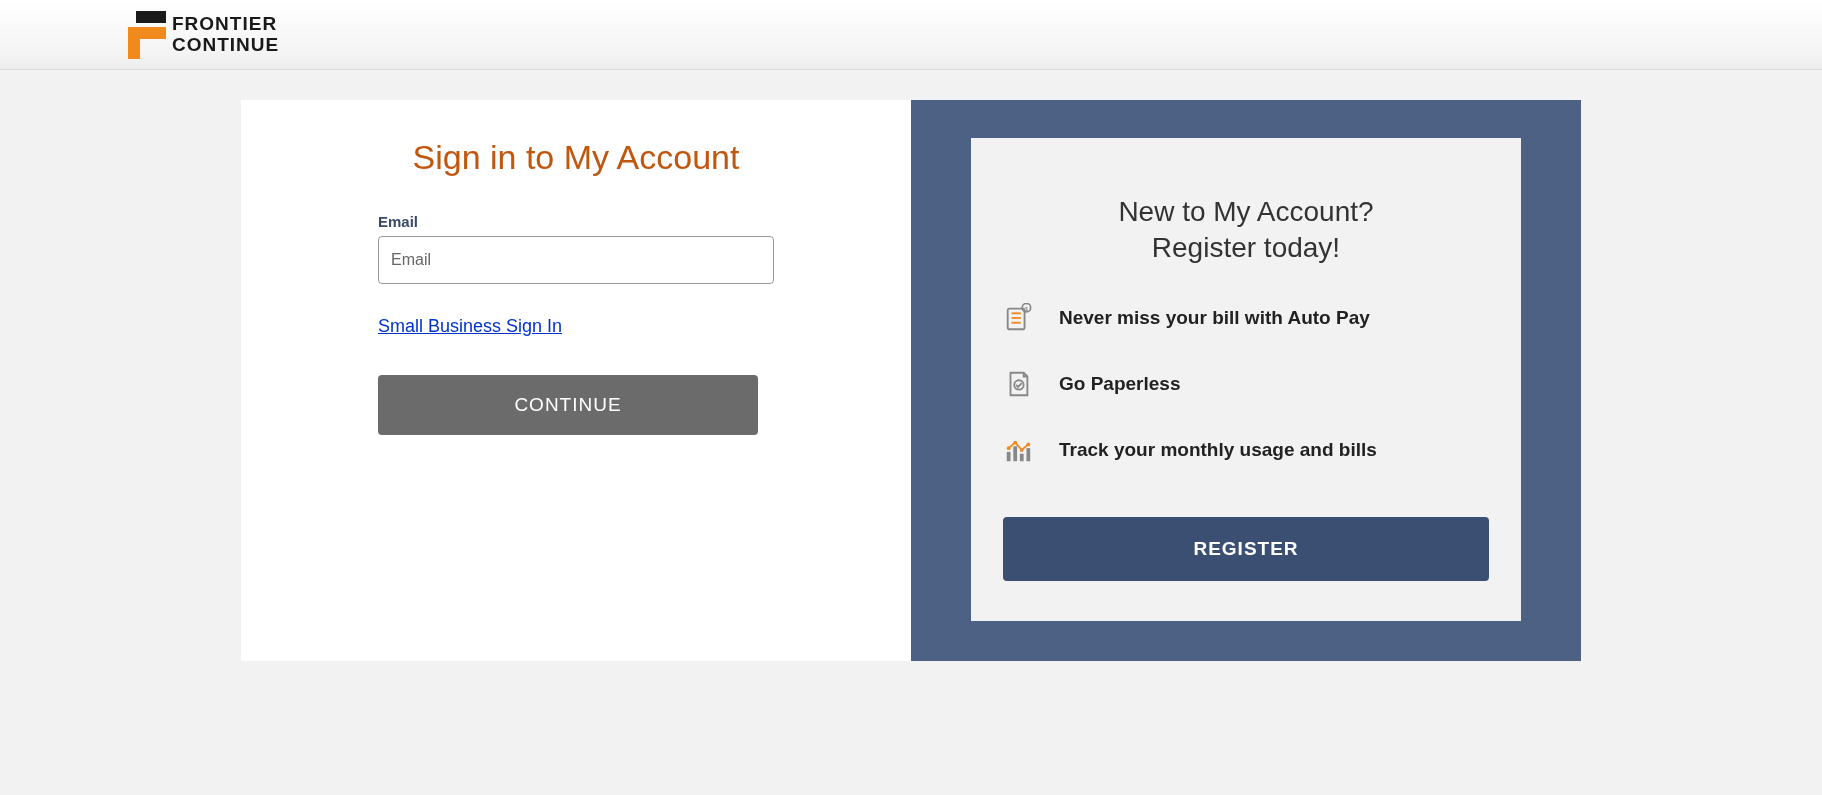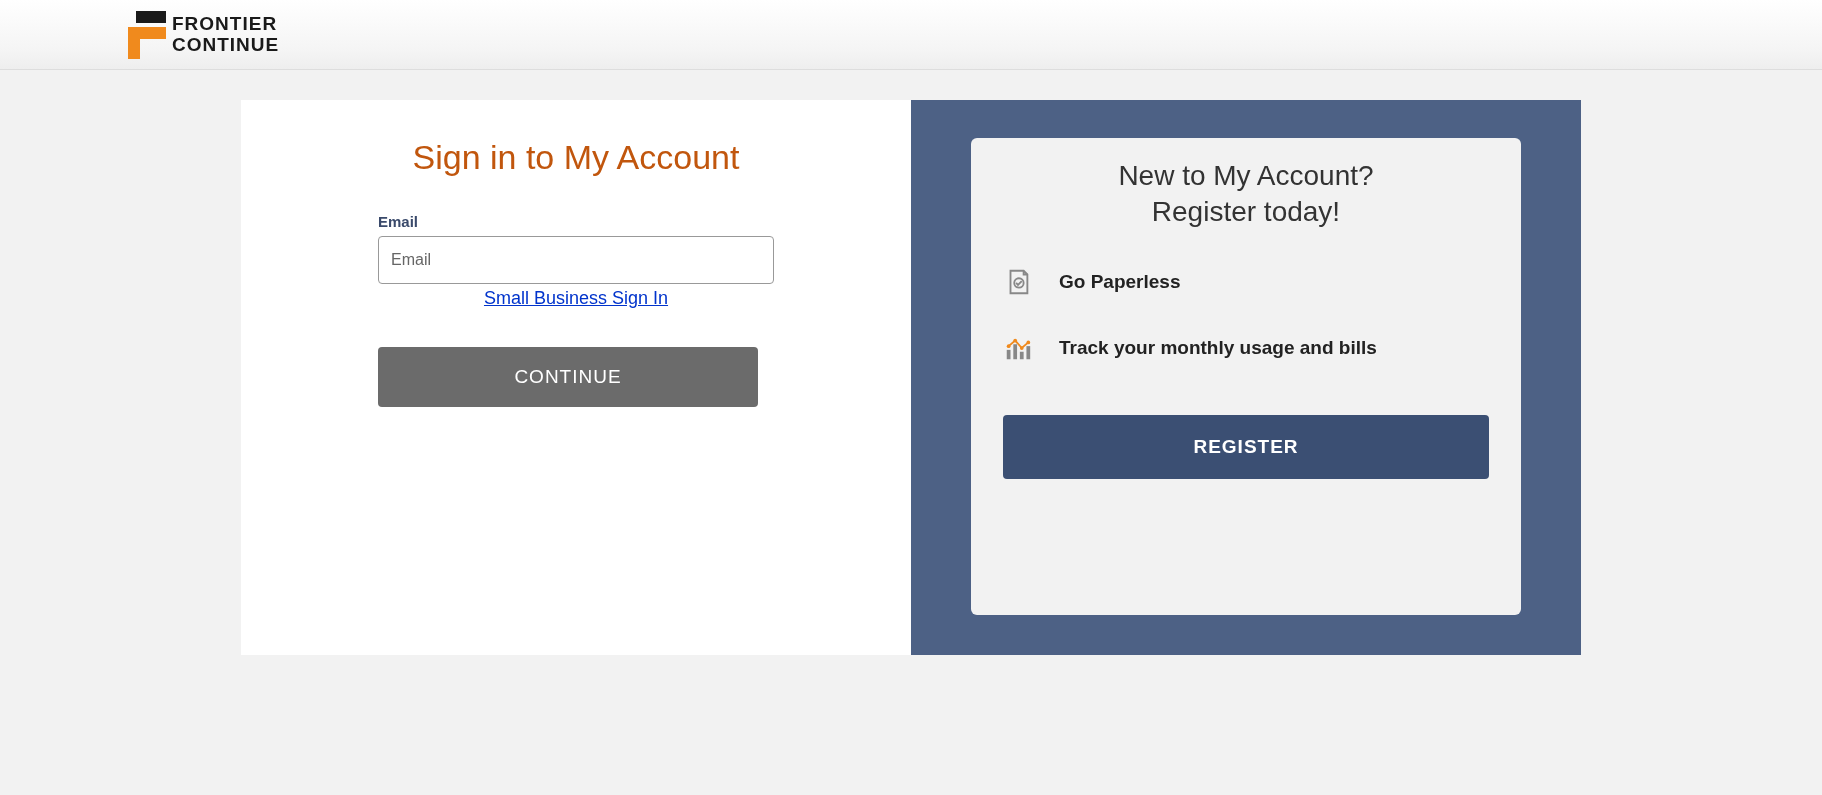--- a/index.html
+++ b/index.html
@@ -95,22 +95,22 @@
       height: 48px;
       border: 1px solid #999;
       border-radius: 4px;
       padding: 0 12px;
       font-size: 16px;
       color: #333;
       outline: none;
     }
     .text-input::placeholder { color: #666; }
     .link-row {
-      text-align: center;
-      margin-top: 4px;
+      text-align: left;
+      margin-top: 32px;
     }
     .small-link {
       color: #0033cc;
       text-decoration: underline;
       font-size: 18px;
       font-weight: 500;
       cursor: pointer;
     }
     .continue-btn {
       width: 380px;
@@ -125,22 +125,22 @@
       letter-spacing: 1px;
       cursor: pointer;
     }
     .register-panel {
       flex: 1;
       background: #4d6185;
       padding: 38px 60px 40px;
     }
     .register-card {
       background: #f2f2f2;
-      border-radius: 6px;
-      padding: 20px 32px 40px;
+      border-radius: 0;
+      padding: 56px 32px 40px;
       height: 100%;
     }
     .register-title {
       text-align: center;
       color: #333333;
       font-size: 28px;
       font-weight: 500;
       line-height: 1.3;
       margin-bottom: 36px;
     }
@@ -205,20 +205,33 @@
     </div>
   </section>
 
   <section class="register-panel">
     <div class="register-card">
       <h2 class="register-title">
         <span>New to My Account?</span><br>
         <span>Register today!</span>
       </h2>
 
+      <div class="benefit">
+        <span class="benefit-icon">
+          <svg viewBox="0 0 32 32" width="30" height="30">
+            <rect x="5" y="6" width="18" height="22" rx="2" fill="none" stroke="#888" stroke-width="2"></rect>
+            <line x1="9" y1="11" x2="19" y2="11" stroke="#f08a1d" stroke-width="2"></line>
+            <line x1="9" y1="16" x2="19" y2="16" stroke="#f08a1d" stroke-width="2"></line>
+            <line x1="9" y1="21" x2="19" y2="21" stroke="#f08a1d" stroke-width="2"></line>
+            <circle cx="25" cy="5" r="4.5" fill="none" stroke="#888" stroke-width="1.8"></circle>
+            <text x="25" y="8" font-size="6" text-anchor="middle" fill="#888">$</text>
+          </svg>
+        </span>
+        <span class="benefit-text">Never miss your bill with Auto Pay</span>
+      </div>
 
       <div class="benefit">
         <span class="benefit-icon">
           <svg viewBox="0 0 32 32" width="30" height="30">
             <path d="M8 4 h14 l4 4 v20 h-18 z" fill="none" stroke="#888" stroke-width="2"></path>
             <path d="M22 4 v4 h4" fill="none" stroke="#888" stroke-width="2"></path>
             <circle cx="17" cy="17" r="5" fill="none" stroke="#888" stroke-width="2"></circle>
             <path d="M14 17 l2 2 l4-4" fill="none" stroke="#888" stroke-width="2"></path>
           </svg>
         </span>

